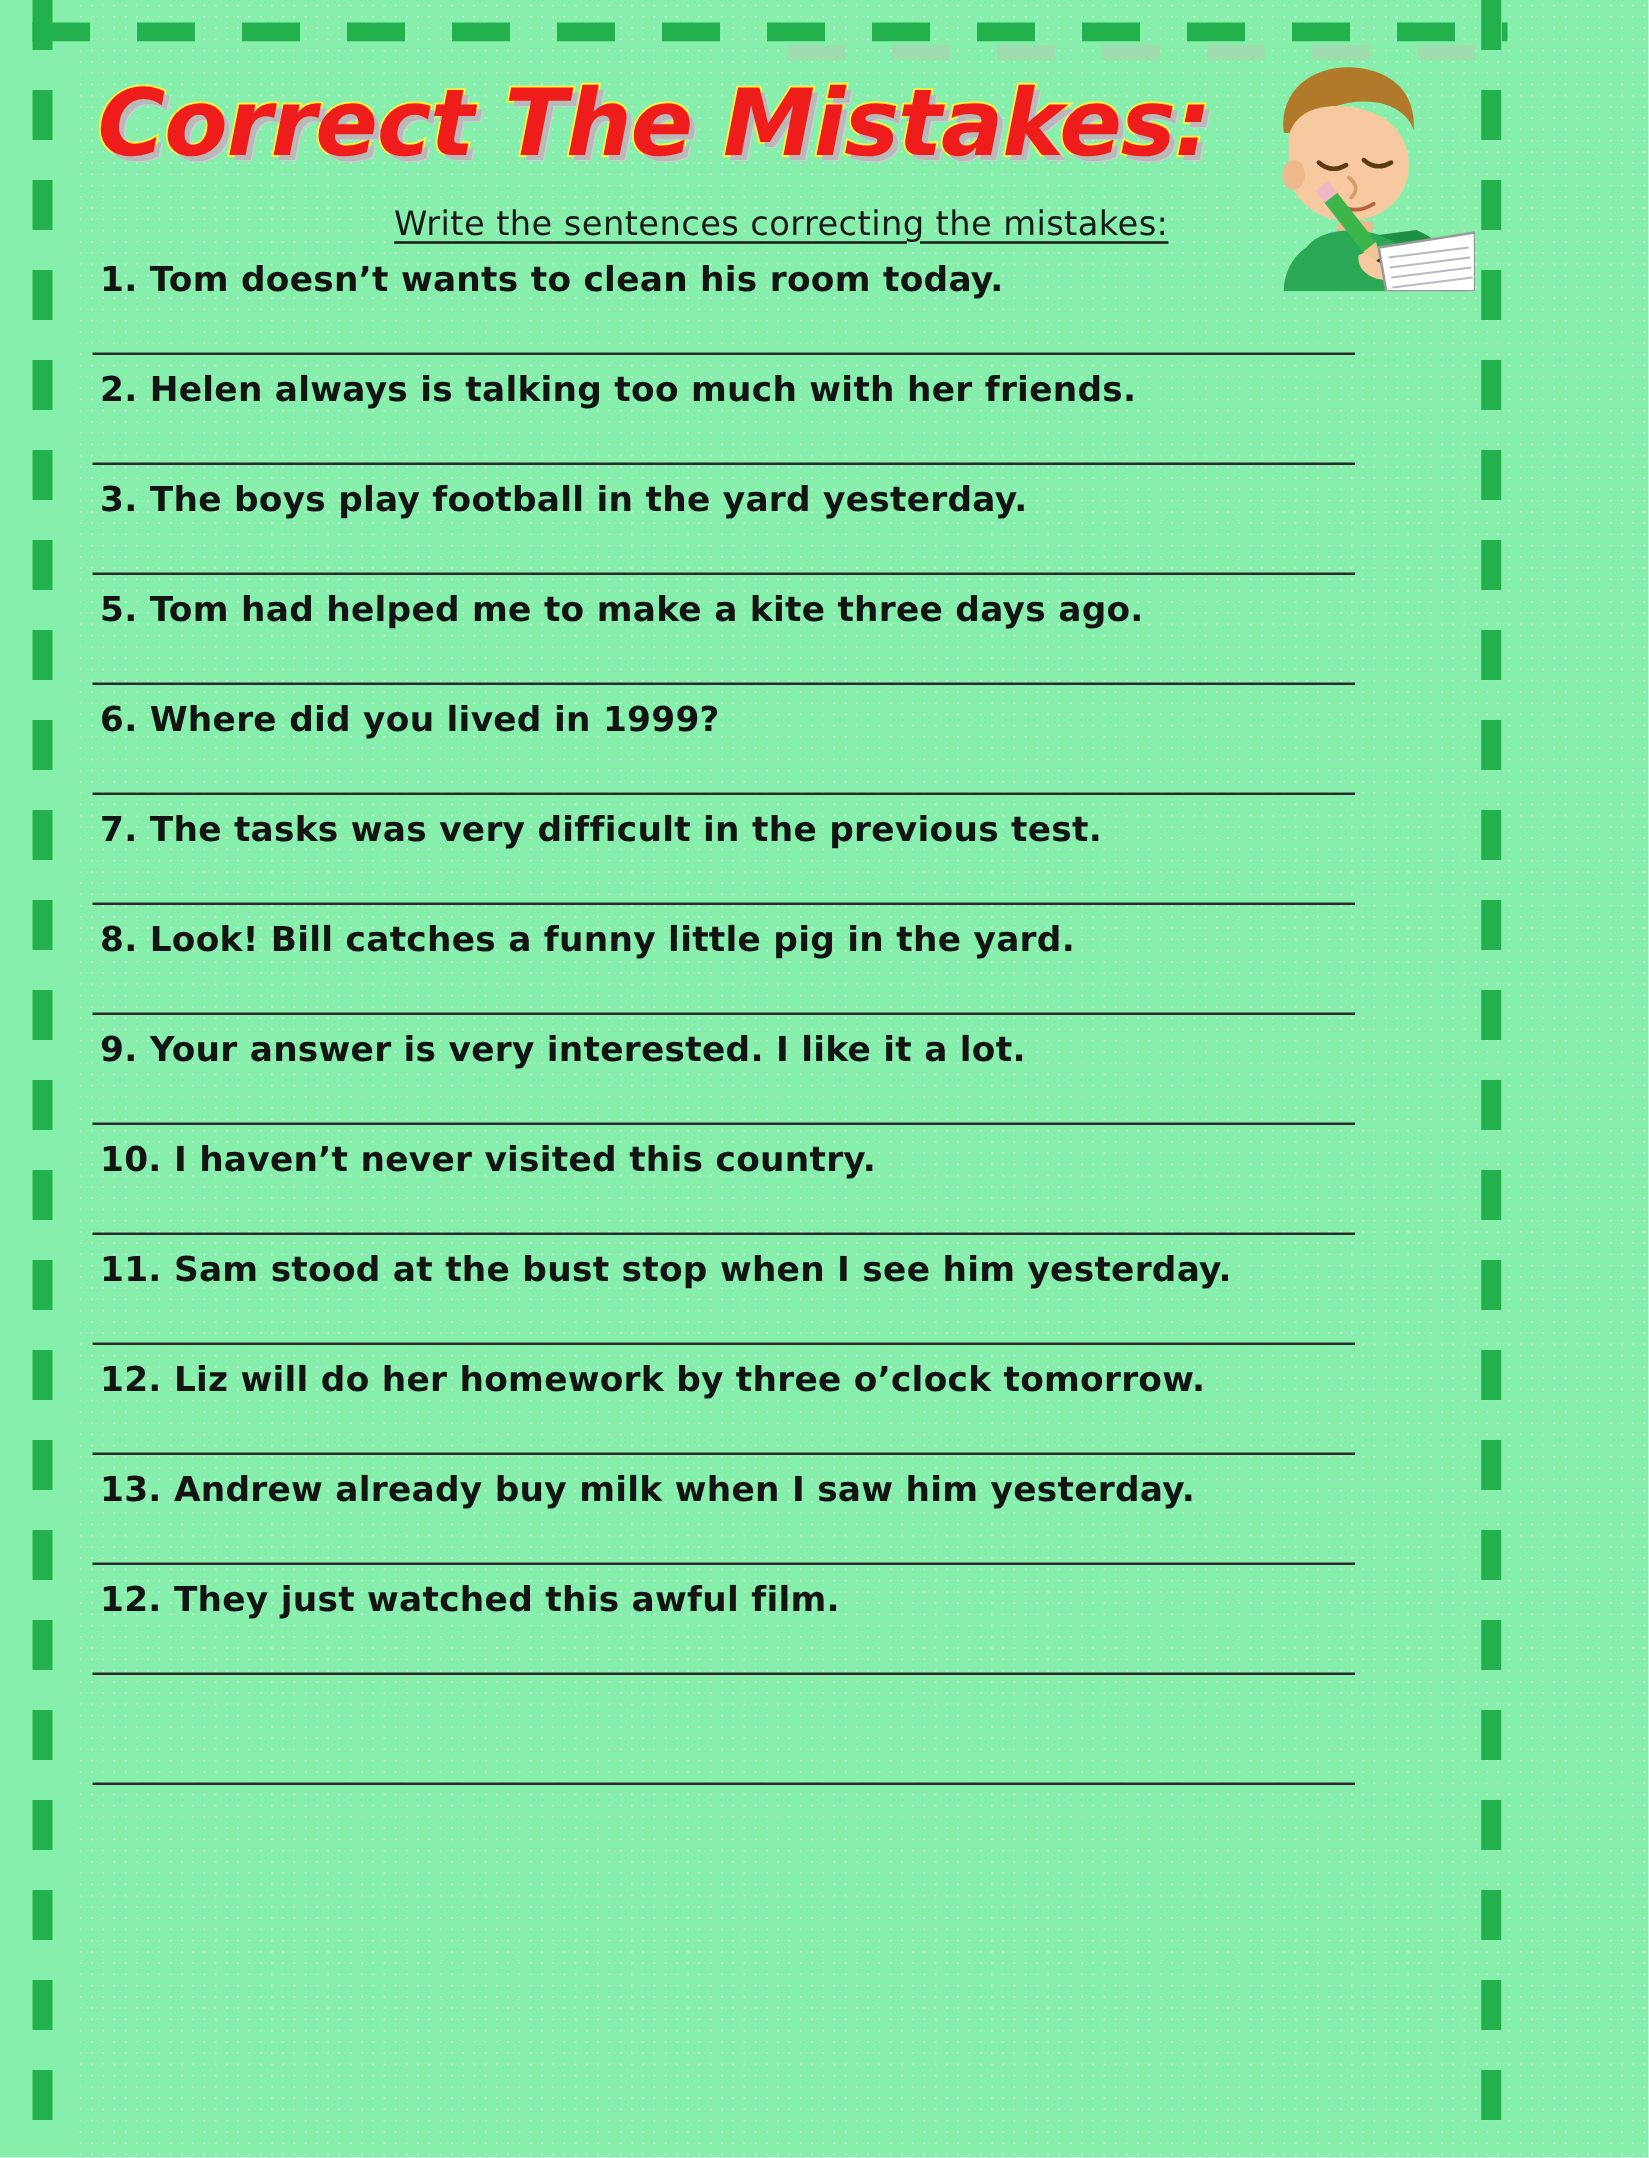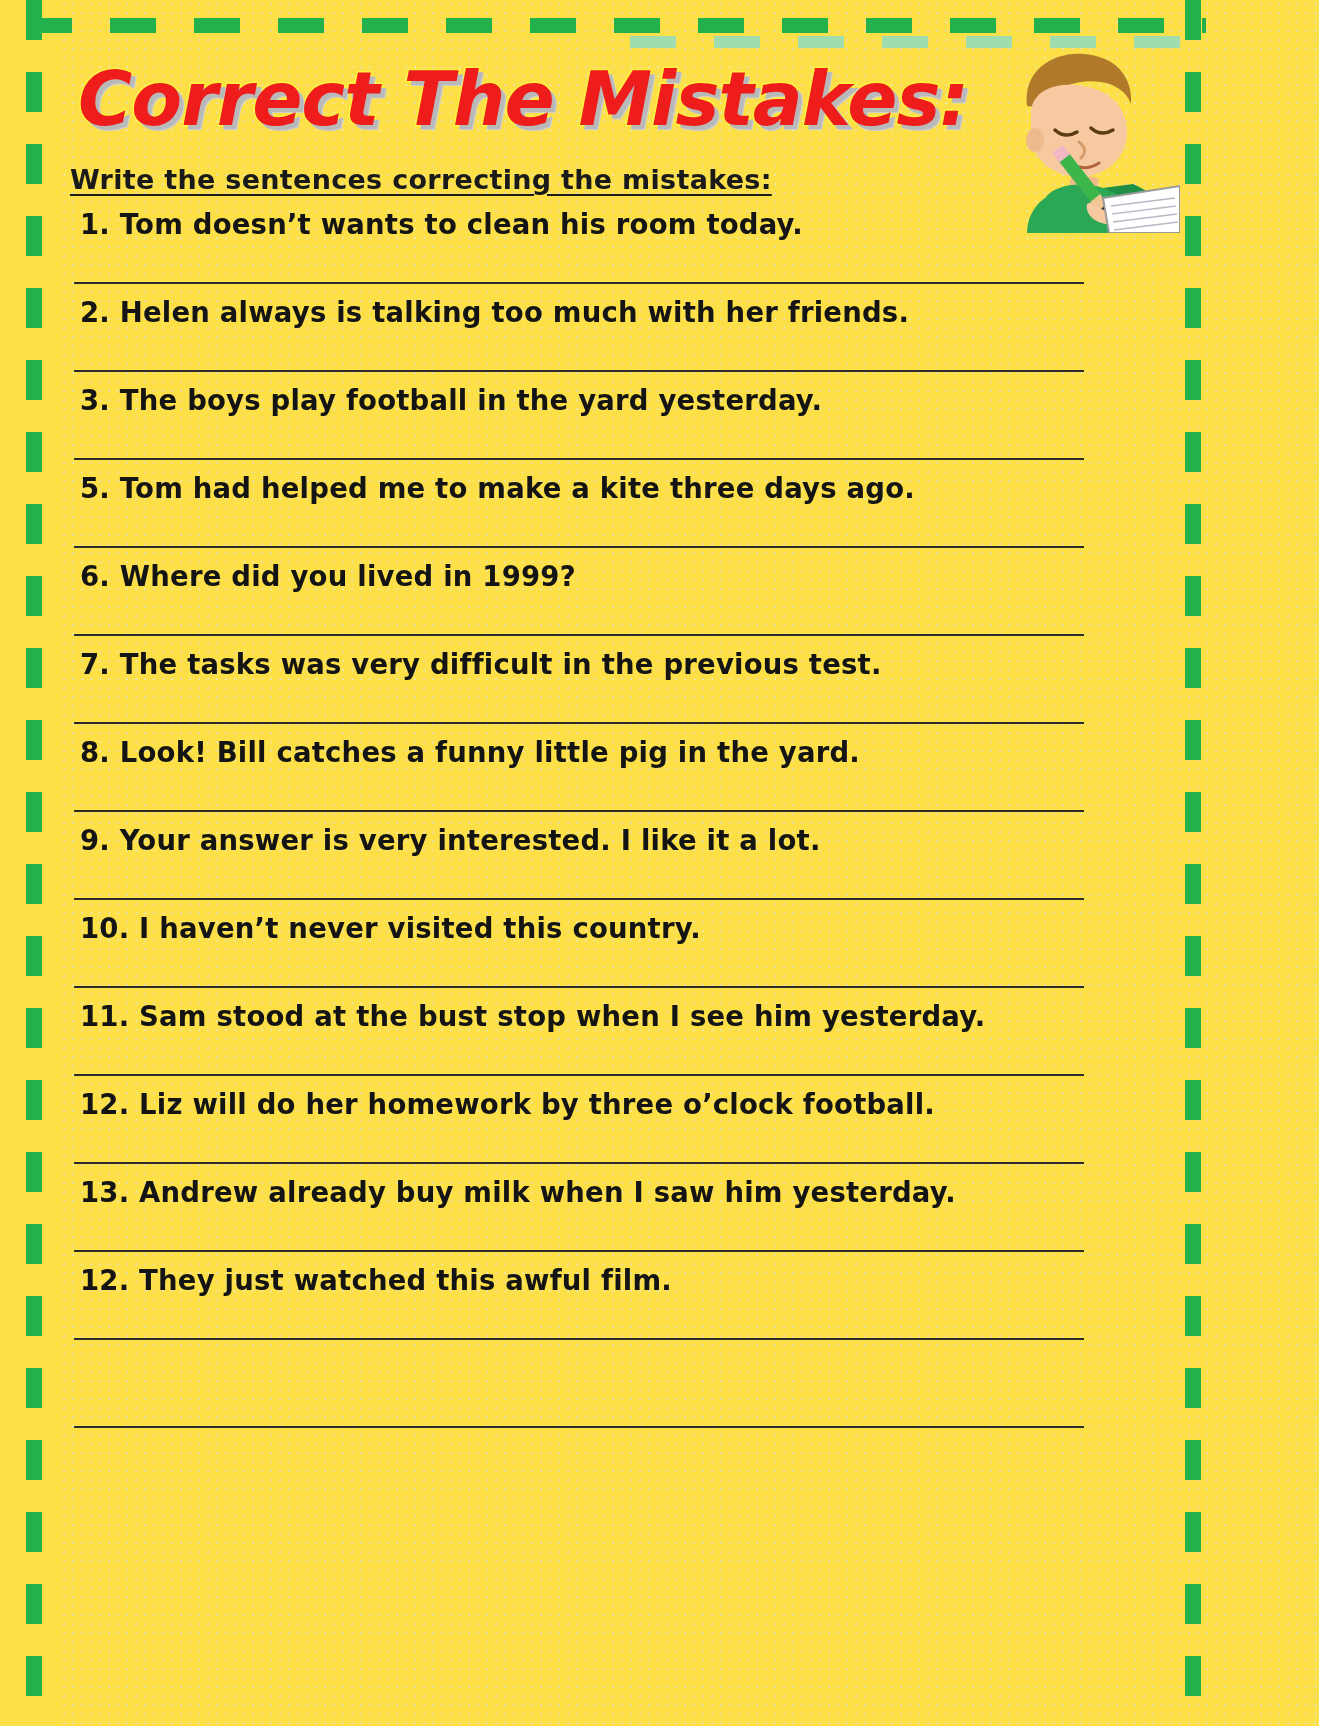--- a/index.html
+++ b/index.html
@@ -11,22 +11,23 @@
     width: 1319px;
     height: 1726px;
     font-family: "DejaVu Sans", sans-serif;
     overflow: hidden;
   }
 
   .sheet {
     position: relative;
     width: 1319px;
     height: 1726px;
-    background: #fde047;
+    background: #86efac;
     box-sizing: border-box;
+    text-align: center;
   }
 
   
   .paper-texture {
     position: absolute;
     left: 60px;
     top: 0;
     right: 0;
     bottom: 0;
     background-image: radial-gradient(#e2e2e8 1px, transparent 1px);
@@ -110,21 +111,21 @@
     left: 905px;
     top: 18px;
     width: 205px;
     height: 185px;
   }
 
   
   .instruction {
     margin-top: 4px;
     font-size: 27px;
-    font-weight: bold;
+    font-weight: normal;
     color: #1a1a1a;
     text-decoration: underline;
     text-underline-offset: 5px;
     letter-spacing: 0.3px;
     white-space: nowrap;
   }
 
   
   .list {
     margin-top: 13px;
@@ -261,21 +262,21 @@
         <div class="sentence"><span>10.</span> <span>I haven’t never visited this country.</span></div>
         <div class="answer-line"></div>
       </div>
 
       <div class="item">
         <div class="sentence"><span>11.</span> <span>Sam stood at the bust stop when I see him yesterday.</span></div>
         <div class="answer-line"></div>
       </div>
 
       <div class="item">
-        <div class="sentence"><span>12.</span> <span>Liz will do her homework by three o’clock football.</span></div>
+        <div class="sentence"><span>12.</span> <span>Liz will do her homework by three o’clock tomorrow.</span></div>
         <div class="answer-line"></div>
       </div>
 
       <div class="item">
         <div class="sentence"><span>13.</span> <span>Andrew already buy milk when I saw him yesterday.</span></div>
         <div class="answer-line"></div>
       </div>
 
       <div class="item">
         <div class="sentence"><span>12.</span> <span>They just watched this awful film.</span></div>

